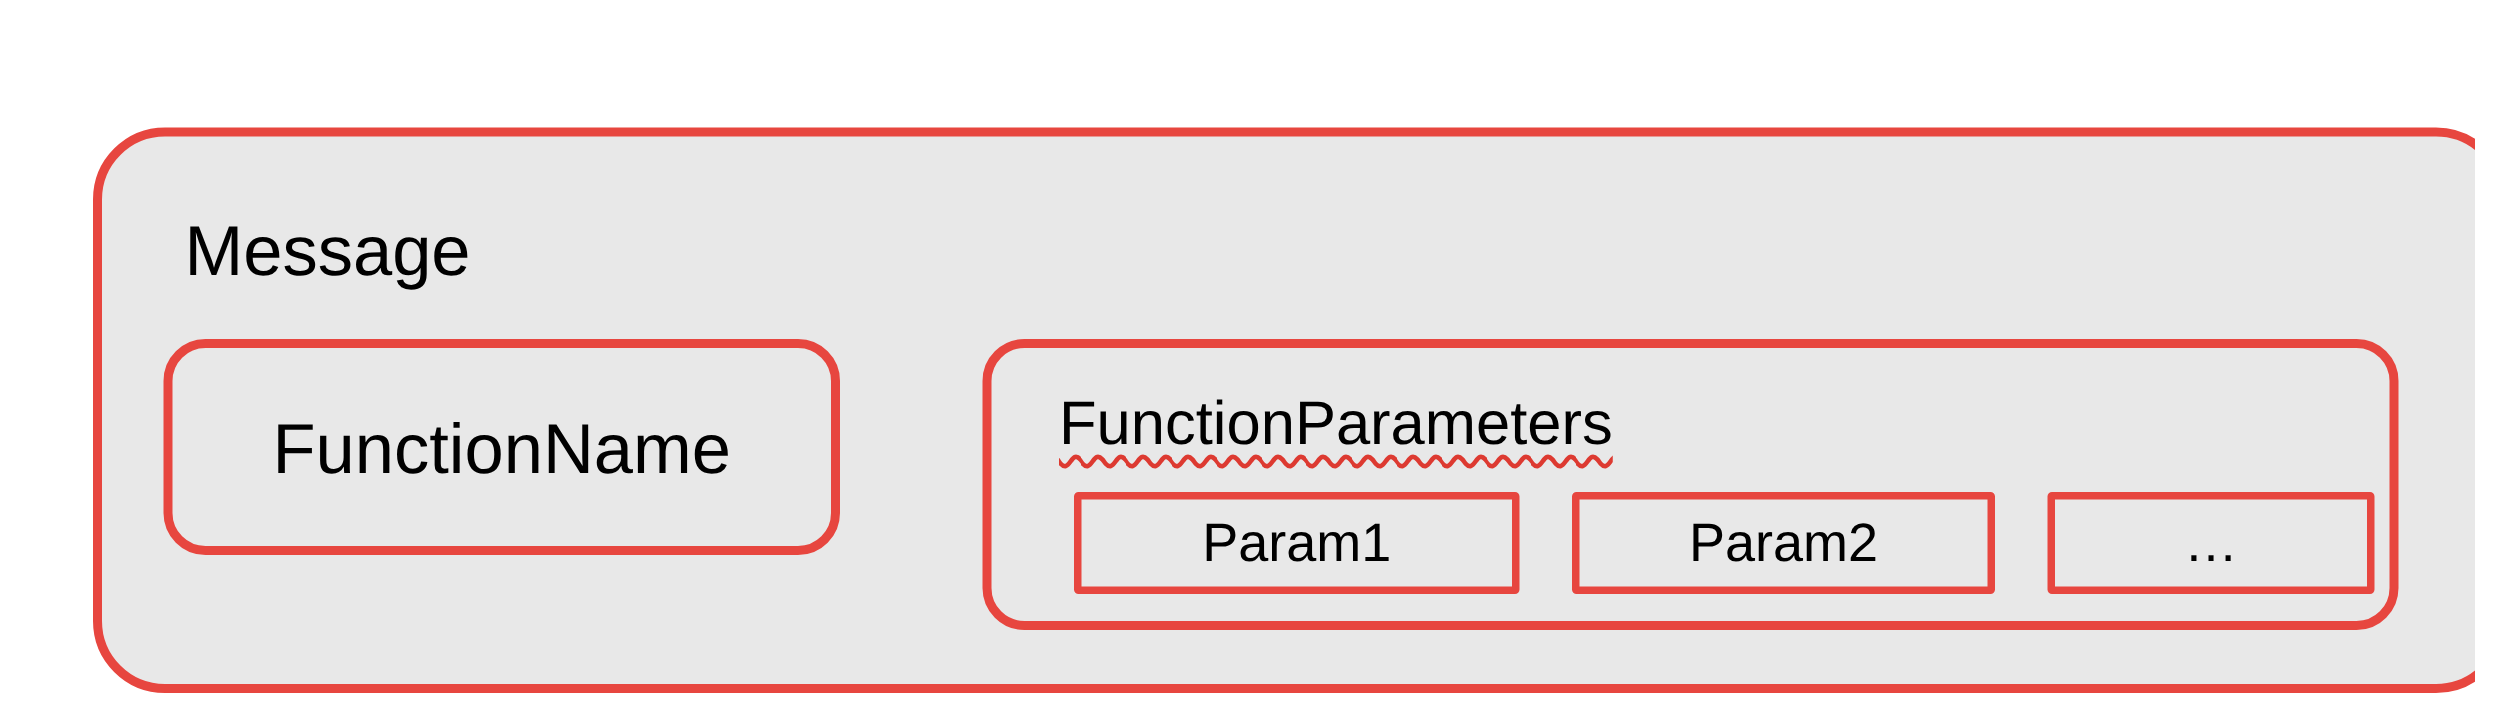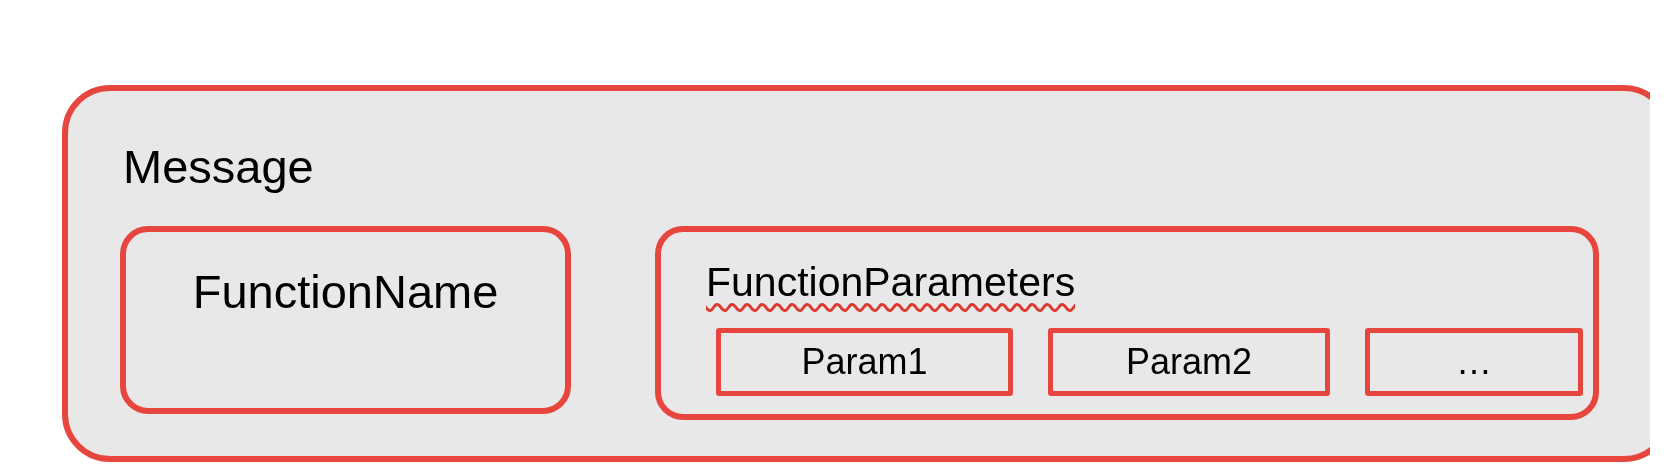--- a/index.html
+++ b/index.html
@@ -25,25 +25,25 @@
     background:var(--box-fill);
     border:6px solid var(--border-red);
     border-radius:48px;
   }
   .message-label{
     position:absolute;left:39px;top:32px;
     font-size:47px;line-height:1.18;
     white-space:nowrap;
   }
   .function-name-box{
-    position:absolute;left:52px;top:135px;
-    width:451px;height:188px;
+    position:absolute;left:41px;top:135px;
+    width:451px;height:144px;
     border:6px solid var(--border-red);
     border-radius:28px;
-    display:flex;align-items:flex-start;justify-content:center;
+    display:flex;align-items:center;justify-content:center;
   }
   .function-name-label{
     font-size:47px;white-space:nowrap;
   }
   .function-parameters-box{
     position:absolute;left:587px;top:135px;
     width:944px;height:194px;
     border:6px solid var(--border-red);
     border-radius:28px;
     text-decoration:underline;

